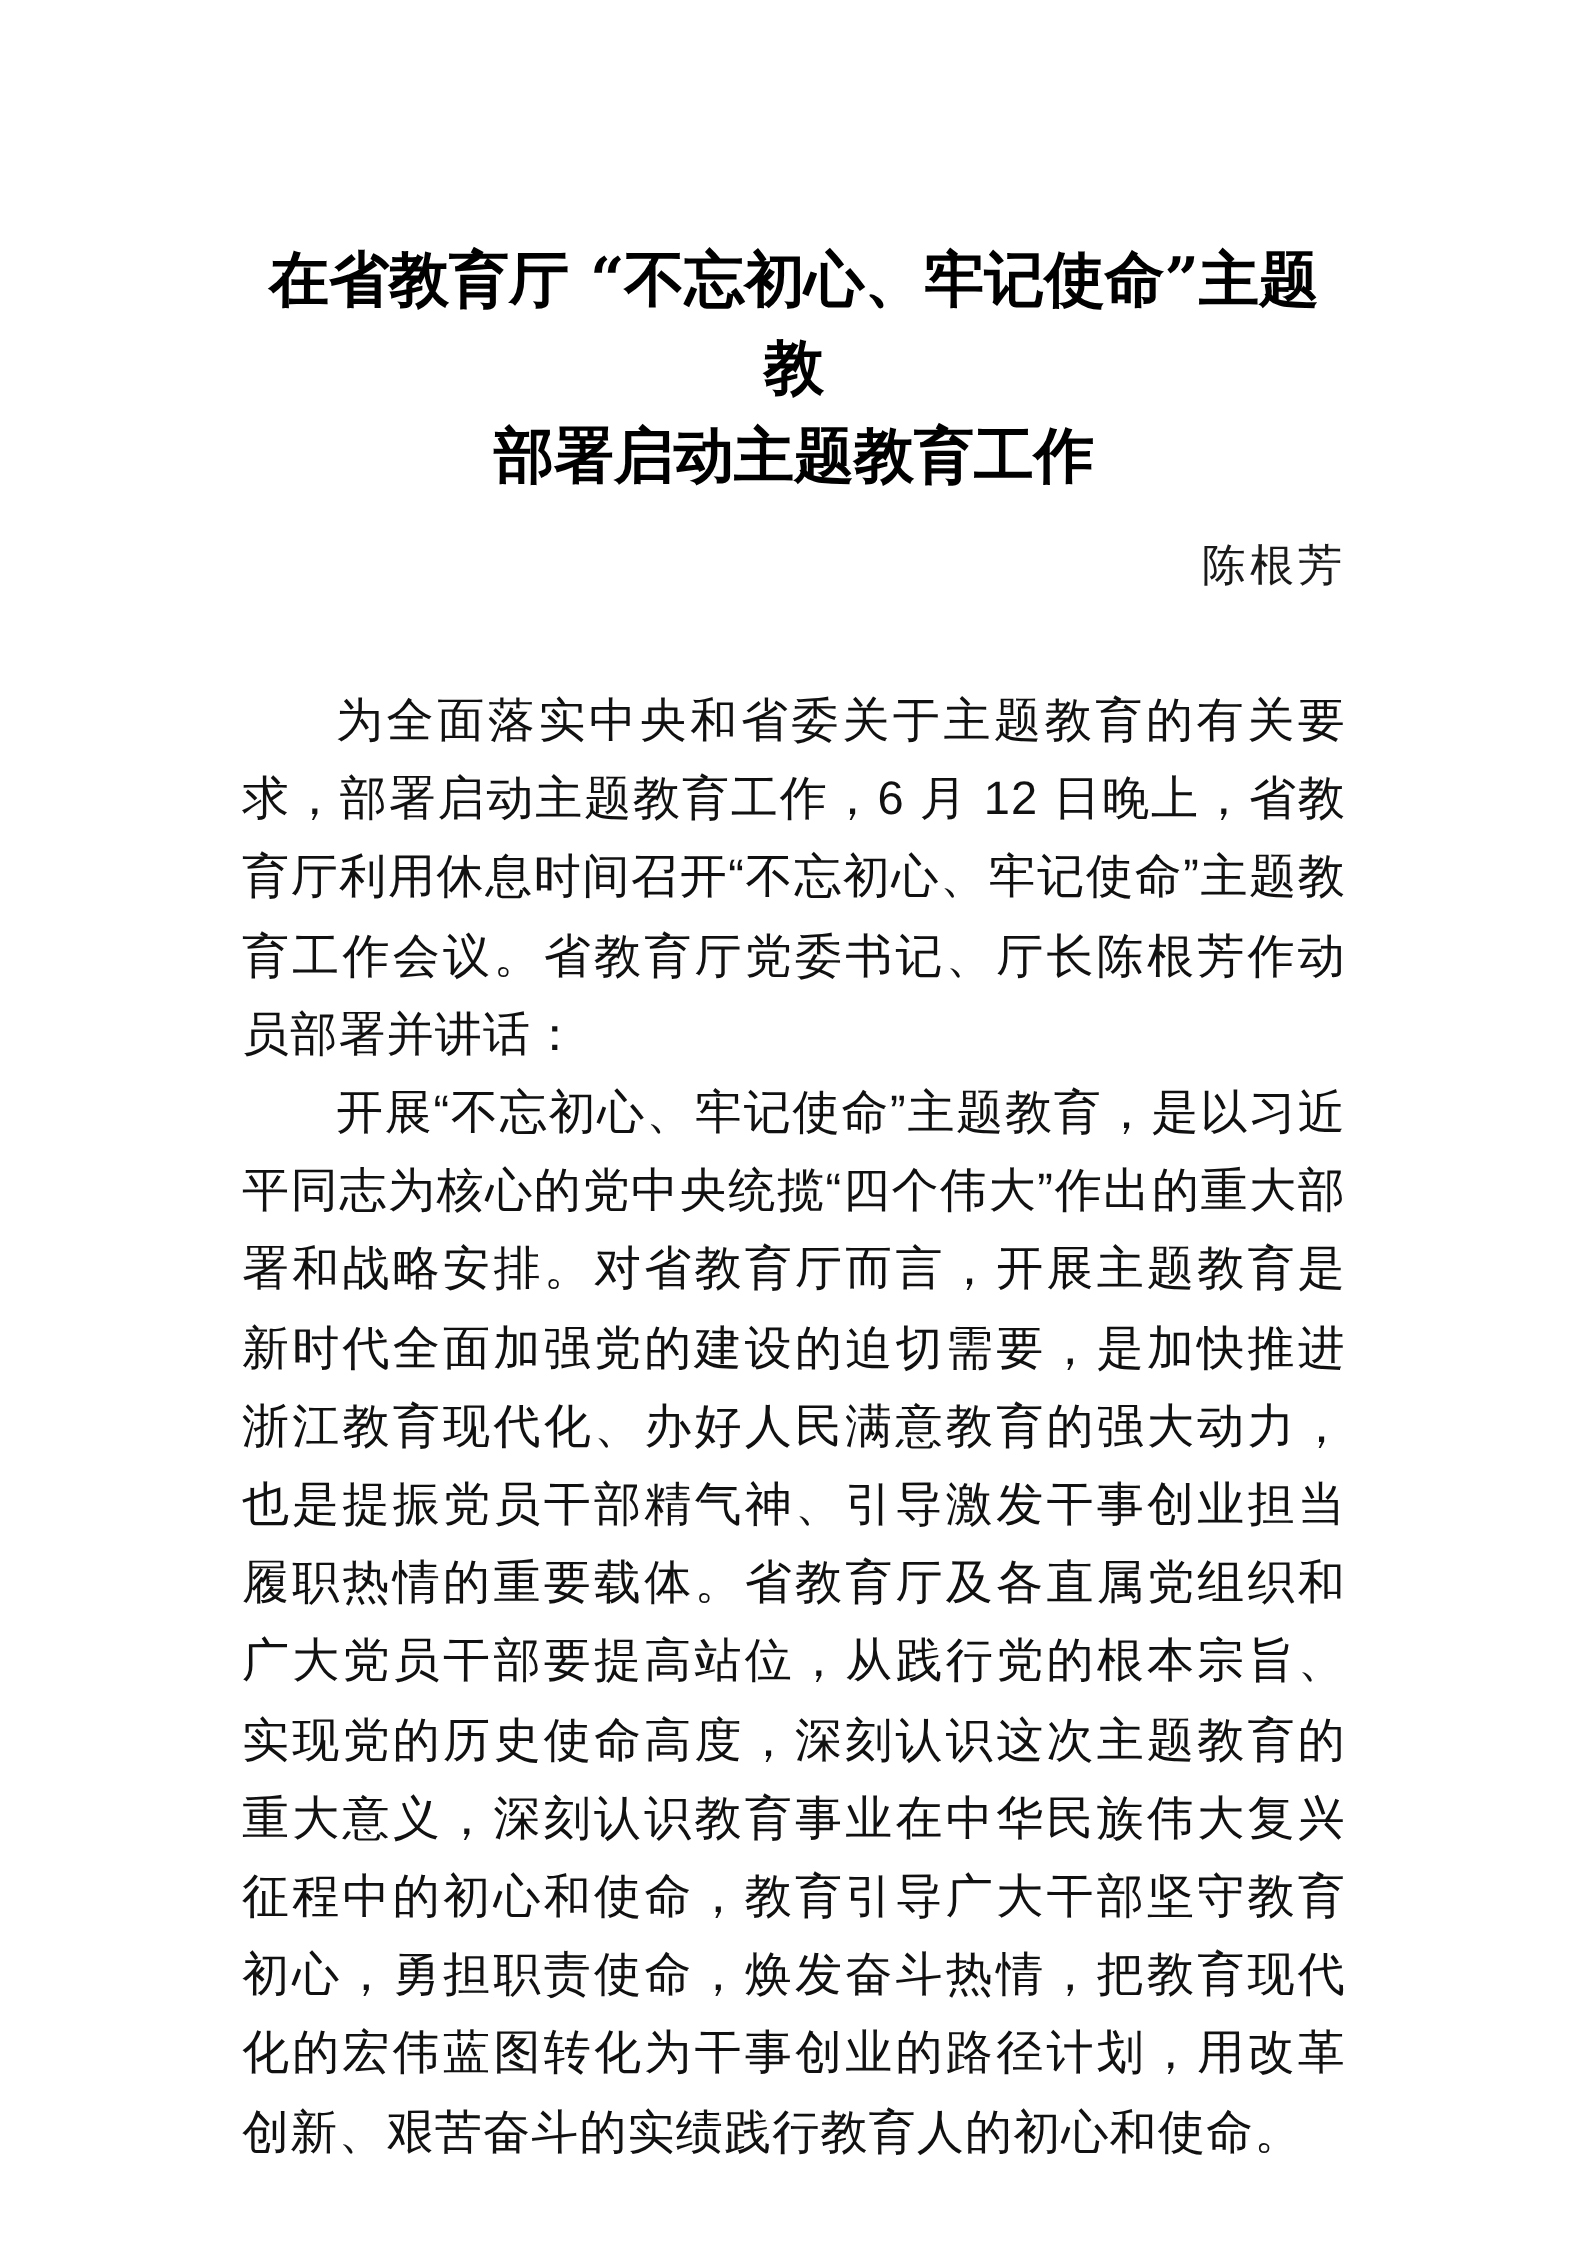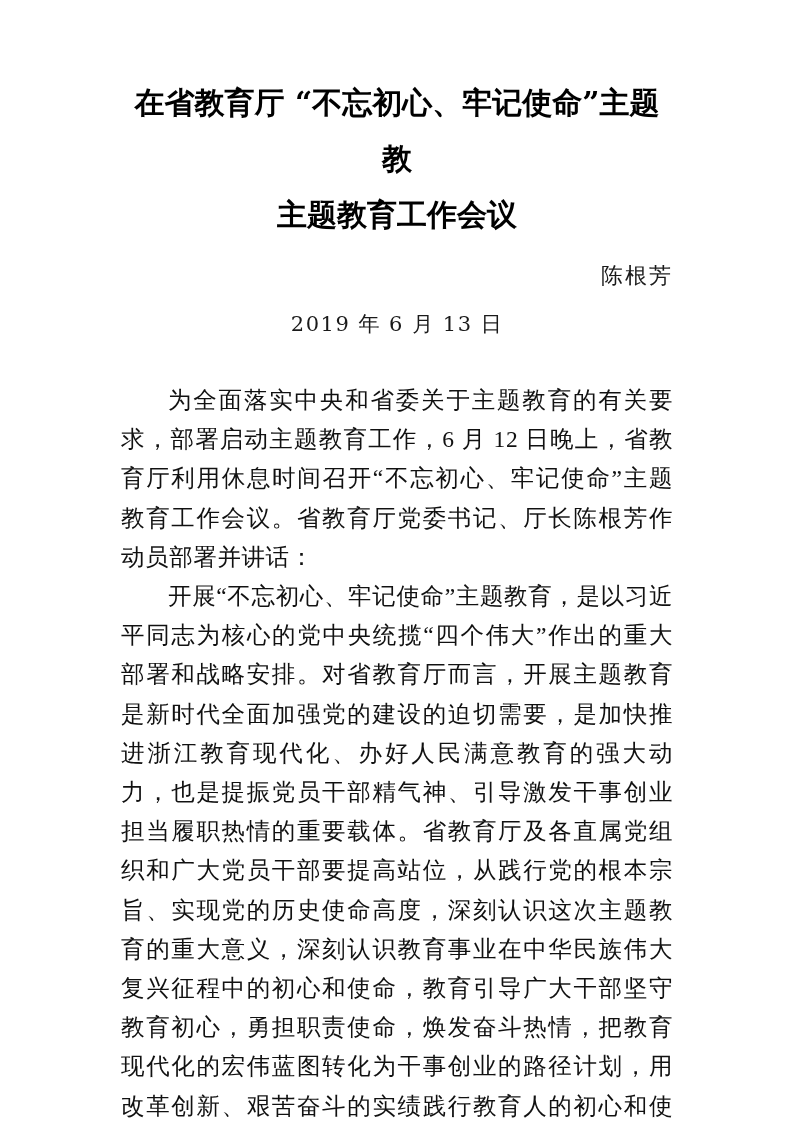--- a/index.html
+++ b/index.html
@@ -19,26 +19,26 @@
   .content {
     position: absolute;
     left: 121px;
     top: 0;
     width: 552px;
   }
 
   
   .doc-title {
     margin: 0;
-    padding-top: 75px;
+    padding-top: 119px;
     text-align: center;
     font-family: "DejaVu Serif", "Liberation Serif", serif;
     font-weight: bold;
     font-size: 30px;
-    line-height: 56px;
+    line-height: 44px;
     color: #000000;
     letter-spacing: 0px;
     text-align-last: center;
   }
 
   
   .doc-author {
     margin: 0;
     padding-top: 18px;
     text-align: right;
@@ -63,42 +63,41 @@
 
   
   .body-block {
     padding-top: 42px;
   }
   .para {
     margin: 0 0 0 0;
     text-indent: 2em;
     text-align: justify;
     text-align-last: left;
-    font-family: Liberation Serif, serif;
+    font-family: Liberation Sans, sans-serif;
     font-size: 23.5px;
     line-height: 39.2px;
     letter-spacing: 0.6px;
     color: #111111;
     word-break: break-all;
   }
 </style>
 </head>
 <body>
 
 <div class="page">
   <div class="content">
 
     <h1 class="doc-title">
       <span>在省教育厅 “不忘初心、牢记使命”主题教</span><br>
-      <span>主题教育工作会议</span>
+      <span>部署启动主题教育工作</span>
     </h1>
 
     <div class="doc-author">陈根芳</div>
 
-    <div class="doc-date">2019 年 6 月 13 日</div>
 
     <div class="body-block">
       <p class="para">为全面落实中央和省委关于主题教育的有关要求，部署启动主题教育工作，6 月 12 日晚上，省教育厅利用休息时间召开“不忘初心、牢记使命”主题教育工作会议。省教育厅党委书记、厅长陈根芳作动员部署并讲话：</p>
       <p class="para">开展“不忘初心、牢记使命”主题教育，是以习近平同志为核心的党中央统揽“四个伟大”作出的重大部署和战略安排。对省教育厅而言，开展主题教育是新时代全面加强党的建设的迫切需要，是加快推进浙江教育现代化、办好人民满意教育的强大动力，也是提振党员干部精气神、引导激发干事创业担当履职热情的重要载体。省教育厅及各直属党组织和广大党员干部要提高站位，从践行党的根本宗旨、实现党的历史使命高度，深刻认识这次主题教育的重大意义，深刻认识教育事业在中华民族伟大复兴征程中的初心和使命，教育引导广大干部坚守教育初心，勇担职责使命，焕发奋斗热情，把教育现代化的宏伟蓝图转化为干事创业的路径计划，用改革创新、艰苦奋斗的实绩践行教育人的初心和使命。</p>
 
     </div>
 
   </div>
 </div>
 

